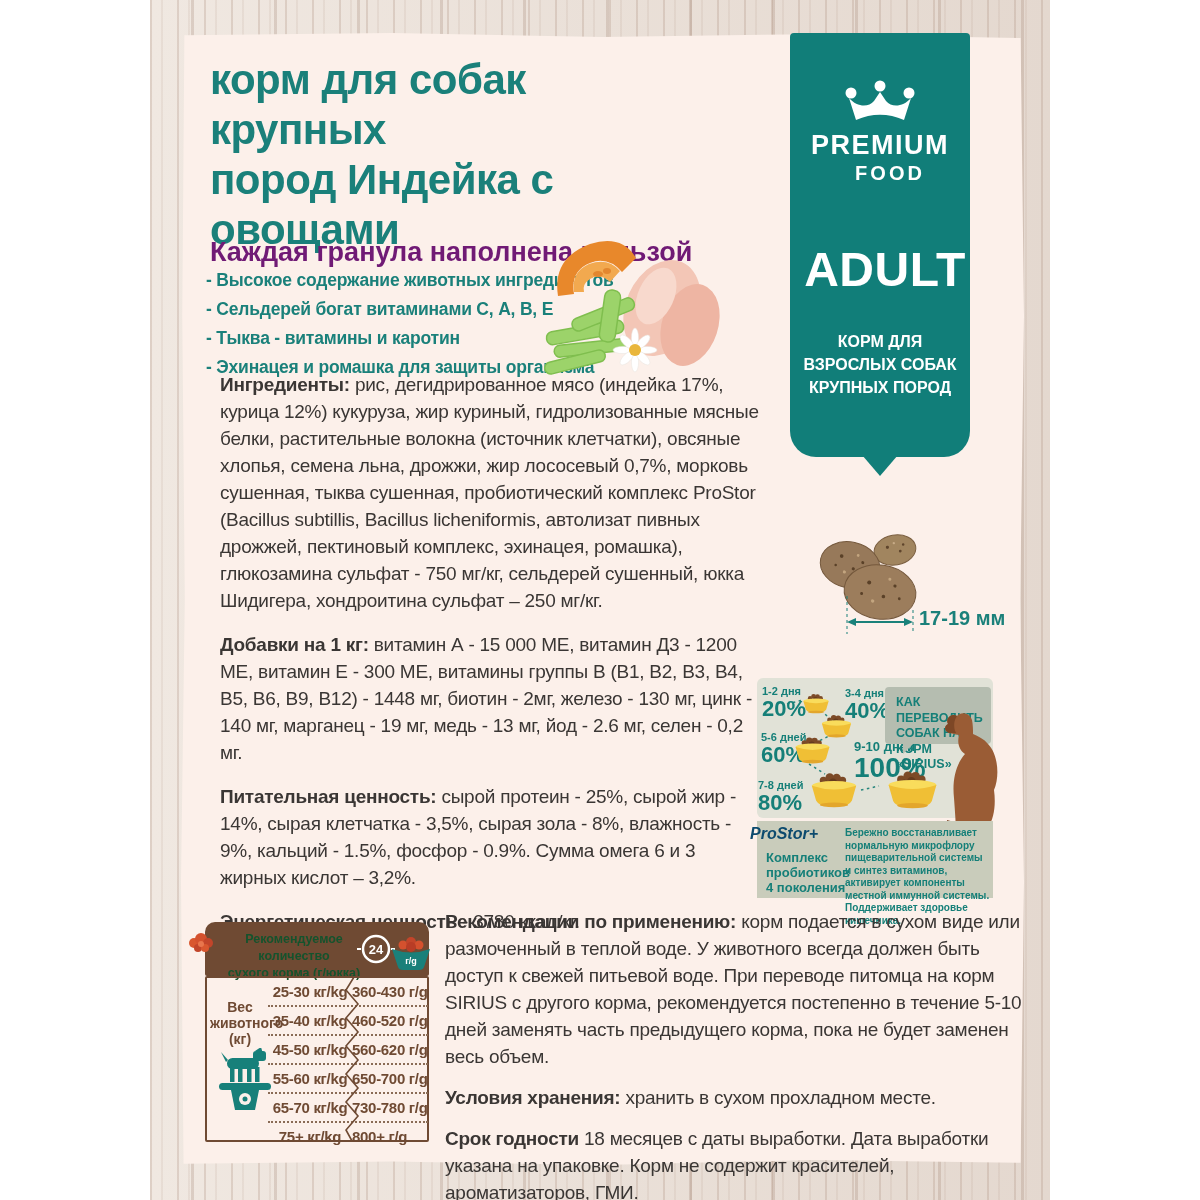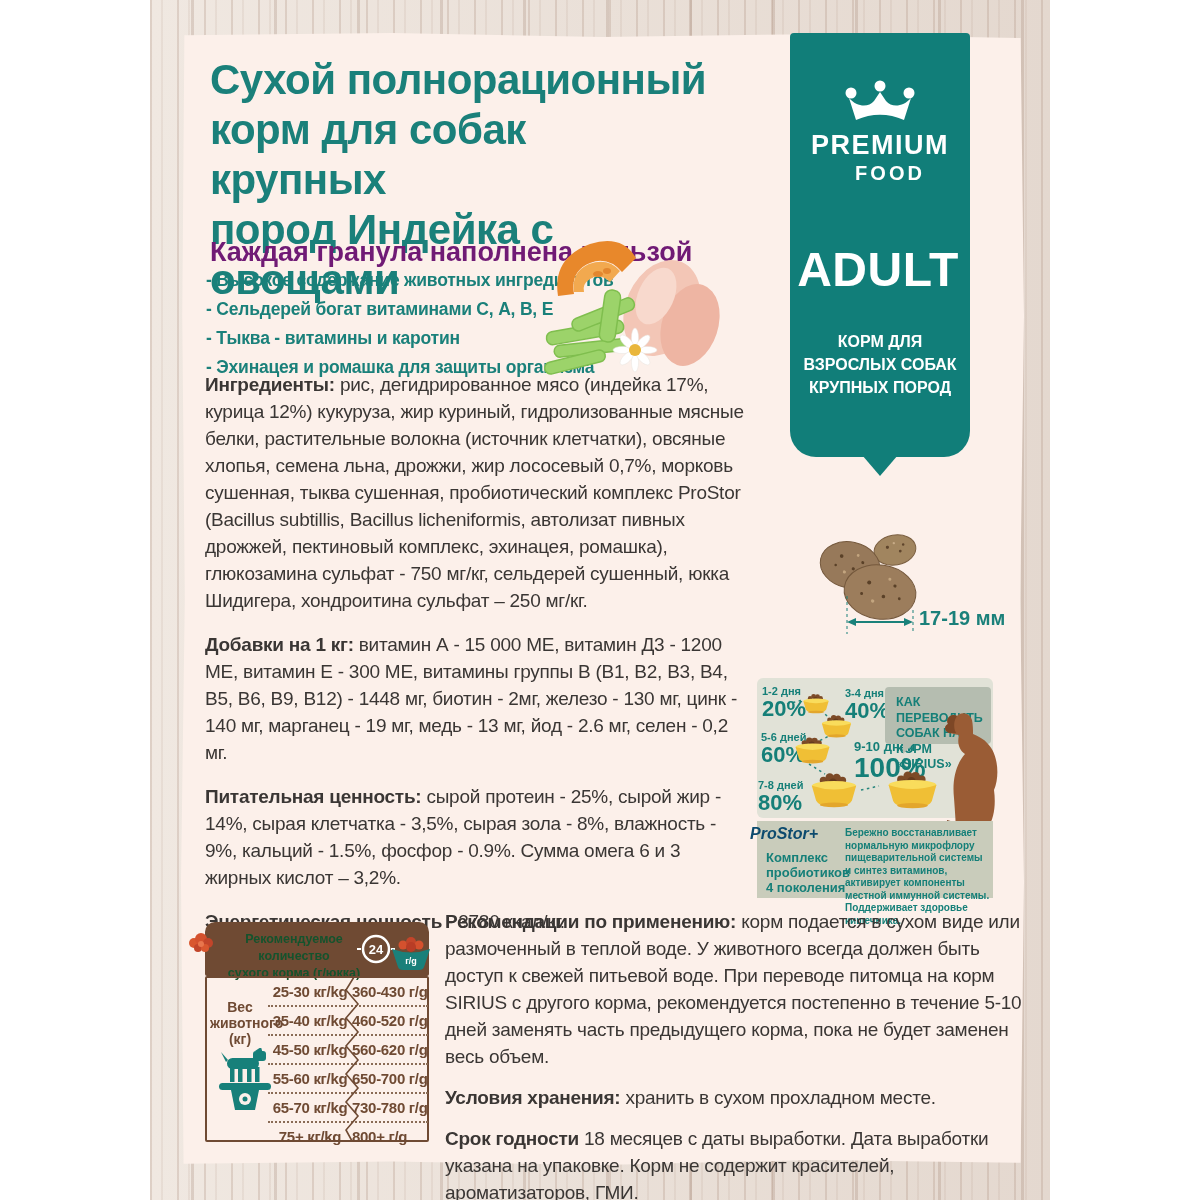--- a/index.html
+++ b/index.html
@@ -23,31 +23,31 @@
       100% 75%,99.6% 99.8%,75% 99.55%,50% 100%,25% 99.7%,0.3% 99.9%,0% 75%,0.45% 50%,0.15% 25%);}
 
   
   .banner{left:790px;top:33px;width:180px;height:424px;background:#117e79;
     border-radius:4px 4px 26px 26px;color:#fff;text-align:center;}
   .banner-tail{left:862px;top:455px;width:36px;height:21px;background:#117e79;
     clip-path:polygon(0 0,100% 0,50% 100%);}
   .crown{left:843px;top:78px;width:74px;height:48px;}
   .brand-top{left:790px;top:130px;width:180px;font-size:27px;font-weight:bold;letter-spacing:1.5px;color:#fff;text-align:center;}
   .brand-bottom{left:790px;top:162px;width:200px;font-size:20px;font-weight:bold;letter-spacing:3px;color:#fff;text-align:center;}
-  .age{left:790px;top:242px;width:176px;font-size:48px;font-weight:bold;letter-spacing:.5px;color:#fff;text-align:center;}
+  .age{left:790px;top:242px;width:176px;font-size:48px;font-weight:bold;letter-spacing:.5px;color:#fff;text-align:center;padding-left:7px;}
   .banner-sub{left:790px;top:330px;width:180px;color:#fff;font-size:16px;font-weight:bold;line-height:23px;text-align:center;}
 
   
   .title{left:210px;top:55px;width:500px;color:#1a807a;font-weight:bold;
     font-size:42px;line-height:50px;letter-spacing:-0.5px;}
   .ben-head{left:210px;top:237px;color:#701a75;font-weight:bold;font-size:27px;}
   .benefits{left:206px;top:266px;color:#1a807a;font-weight:600;font-size:17.5px;line-height:29px;letter-spacing:-0.2px;}
 
   
-  .comp{left:205px;top:371px;width:541px;color:#3a3634;font-size:19px;line-height:27px;letter-spacing:-0.25px;}
+  .comp{left:220px;top:371px;width:541px;color:#3a3634;font-size:19px;line-height:27px;letter-spacing:-0.25px;}
   .comp p{margin:0 0 17px 0;}
   .lead{font-weight:bold;}
 
   
   .kibble-svg{left:818px;top:518px;width:190px;height:130px;}
   .kibble-size{left:919px;top:607px;color:#1a807a;font-weight:bold;font-size:20px;}
 
   
   .panel{left:757px;top:678px;width:236px;height:140px;background:#e1e2d7;border-radius:6px;}
   .prostor{left:757px;top:821px;width:236px;height:77px;background:#c9ccbb;}
@@ -112,21 +112,20 @@
 <div class="abs brand-top">PREMIUM</div>
 <div class="abs brand-bottom">FOOD</div>
 <div class="abs age">ADULT</div>
 <div class="abs banner-sub">
   <div>КОРМ ДЛЯ</div>
   <div>ВЗРОСЛЫХ СОБАК</div>
   <div>КРУПНЫХ ПОРОД</div>
 </div>
 
 <div class="abs title">
-  <div>Сухой полнорационный</div>
   <div>корм для собак крупных</div>
   <div>пород Индейка с овощами</div>
 </div>
 
 <div class="abs ben-head">Каждая гранула наполнена пользой</div>
 <div class="abs benefits">
   <div>- Высокое содержание животных ингредиентов</div>
   <div>- Сельдерей богат витаминами С, А, В, Е</div>
   <div>- Тыква - витамины и каротин</div>
   <div>- Эхинацея и ромашка для защиты организма</div>

